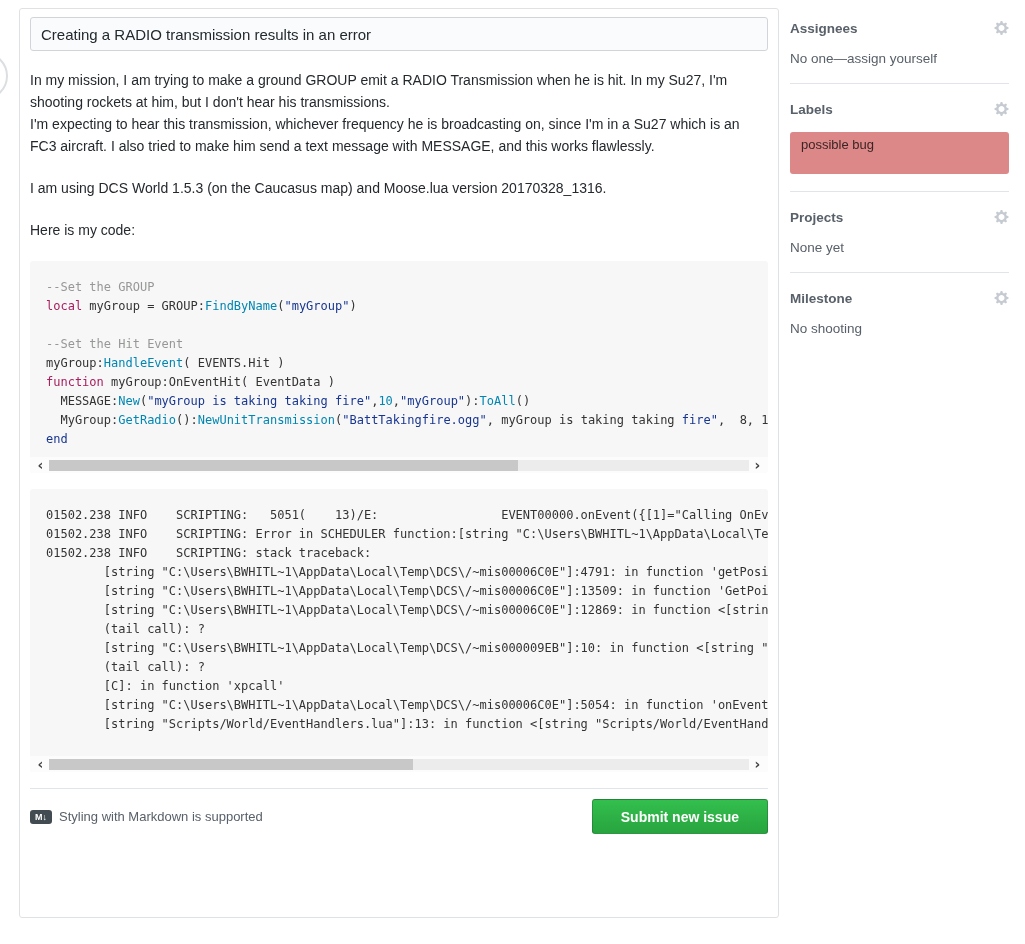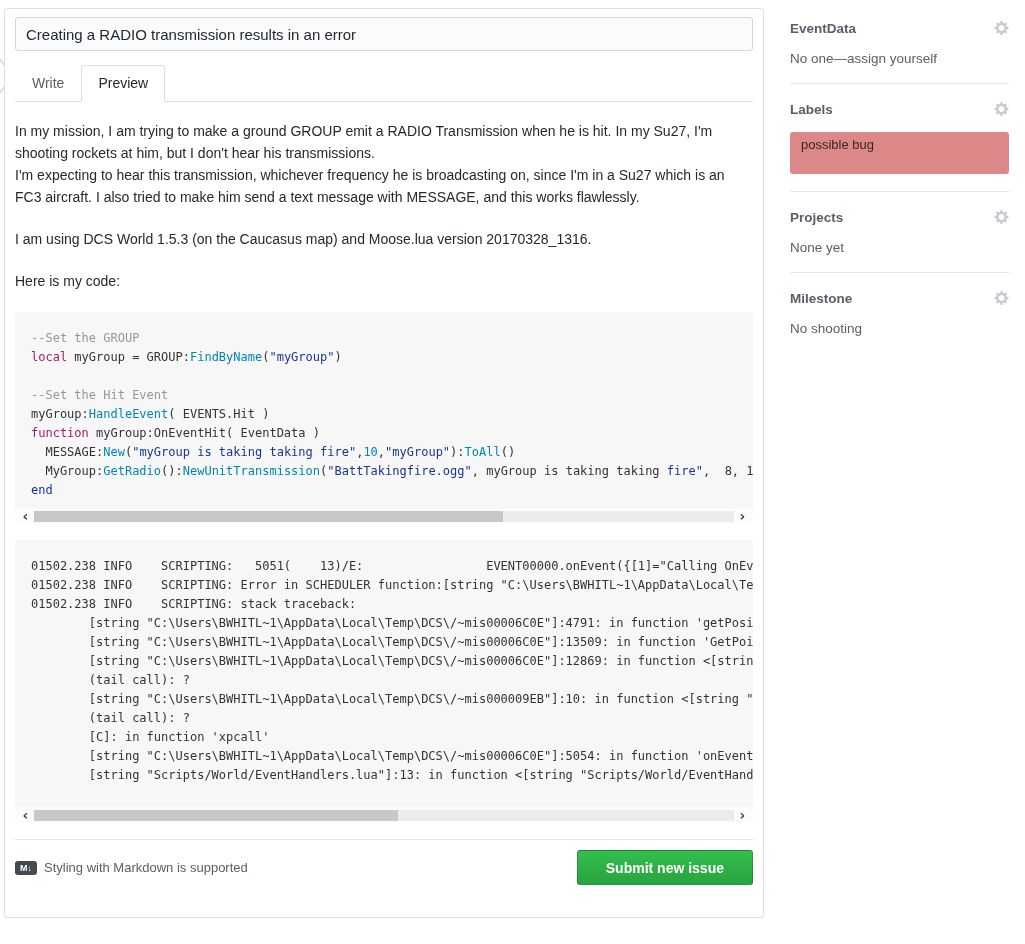--- a/index.html
+++ b/index.html
@@ -6,21 +6,21 @@
   html,body { margin:0; padding:0; }
   body {
     width:1025px; height:944px; position:relative; overflow:hidden;
     background:#fff; color:#24292e;
     font-family:"Liberation Sans","DejaVu Sans",sans-serif;
   }
   
   .avatar-arc { position:absolute; left:-40px; top:52px; width:48px; height:48px;
     border-radius:50%; border:2px solid #dcdfe2; background:#fff; }
 
-  .main { position:absolute; left:4px; top:8px; width:760px; height:910px;
+  .main { position:absolute; left:19px; top:8px; width:760px; height:910px;
     border:1px solid #dfe2e5; border-radius:3px; background:#fff; padding:8px 10px; }
 
   .title-input { display:block; width:100%; height:34px; border:1px solid #d1d5da;
     border-radius:3px; background:#fafbfc; padding:0 10px; font-size:15px;
     color:#24292e; font-family:inherit; outline:none; }
 
   .tabs { margin-top:14px; border-bottom:1px solid #ddd; display:flex; height:37px; }
   .tab { padding:9px 16px; font-size:14px; color:#586069; cursor:pointer;
     border:1px solid transparent; border-radius:3px 3px 0 0; margin-bottom:-1px; background:transparent; }
   .tab.active { background:#fff; color:#24292e; border-color:#ddd #ddd #fff #ddd; }
@@ -69,24 +69,20 @@
 </style>
 </head>
 <body>
 
 <div class="avatar-arc"></div>
 
 <div class="main">
 
   <input class="title-input" type="text" value="Creating a RADIO transmission results in an error" style="">
 
-  <div class="tabs">
-    <div class="tab">Write</div>
-    <div class="tab active">Preview</div>
-  </div>
 
   <div class="preview">
     <p><span>In my mission, I am trying to make a ground GROUP emit a RADIO Transmission when he is hit. In my Su27, I'm shooting rockets at him, but I don't hear his transmissions.</span><br><span>I'm expecting to hear this transmission, whichever frequency he is broadcasting on, since I'm in a Su27 which is an FC3 aircraft. I also tried to make him send a text message with MESSAGE, and this works flawlessly.</span></p>
     <p>I am using DCS World 1.5.3 (on the Caucasus map) and Moose.lua version 20170328_1316.</p>
     <p>Here is my code:</p>
 
     <div class="codeblock">
       <div class="code-lines"><div><span class="tok-c">--Set the GROUP</span></div><div><span class="tok-k">local</span><span class="tok-p"> myGroup = GROUP:</span><span class="tok-f">FindByName</span><span class="tok-p">(</span><span class="tok-s">"myGroup"</span><span class="tok-p">)</span></div><div>&nbsp;</div><div><span class="tok-c">--Set the Hit Event</span></div><div><span class="tok-p">myGroup:</span><span class="tok-f">HandleEvent</span><span class="tok-p">( EVENTS.Hit )</span></div><div><span class="tok-k">function</span><span class="tok-p"> myGroup:OnEventHit( EventData )</span></div><div><span class="tok-p">  MESSAGE:</span><span class="tok-f">New</span><span class="tok-p">(</span><span class="tok-s">"myGroup is taking taking fire"</span><span class="tok-p">,</span><span class="tok-n">10</span><span class="tok-p">,</span><span class="tok-s">"myGroup"</span><span class="tok-p">):</span><span class="tok-f">ToAll</span><span class="tok-p">()</span></div><div><span class="tok-p">  MyGroup:</span><span class="tok-f">GetRadio</span><span class="tok-p">():</span><span class="tok-f">NewUnitTransmission</span><span class="tok-p">(</span><span class="tok-s">"BattTakingfire.ogg"</span><span class="tok-p">, myGroup is taking taking </span><span class="tok-s">fire"</span><span class="tok-p">,  8, 122</span></div><div><span class="tok-s">end</span></div></div>
       <div class="hscroll">
         <div class="arrow">‹</div>
@@ -116,21 +112,21 @@
       <span>Styling with Markdown is supported</span>
     </div>
     <button class="submit-btn">Submit new issue</button>
   </div>
 </div>
 
 <div class="sidebar">
 
   <div class="side-section">
     <div class="side-head">
-      <span>EventData</span>
+      <span>Assignees</span>
       <span class="gear">
         <svg width="15" height="16" viewBox="0 0 14 16">
             <path fill="#c6cbd1" d="M14 8.77v-1.6l-1.94-.64-.45-1.09.88-1.84-1.13-1.13-1.81.91-1.09-.45-.69-1.92H6.17l-.63 1.94-1.11.45-1.84-.88-1.13 1.13.91 1.81-.45 1.09L0 7.23v1.59l1.94.64.45 1.09-.88 1.84 1.13 1.13 1.81-.91 1.09.45.69 1.92h1.59l.63-1.94 1.11-.45 1.84.88 1.13-1.13-.92-1.81.47-1.09L14 8.77zM7 11c-1.66 0-3-1.34-3-3s1.34-3 3-3 3 1.34 3 3-1.34 3-3 3z"></path>
           </svg>
       </span>
     </div>
     <div class="side-value">No one—assign yourself</div>
   </div>
 
   <div class="side-section">

